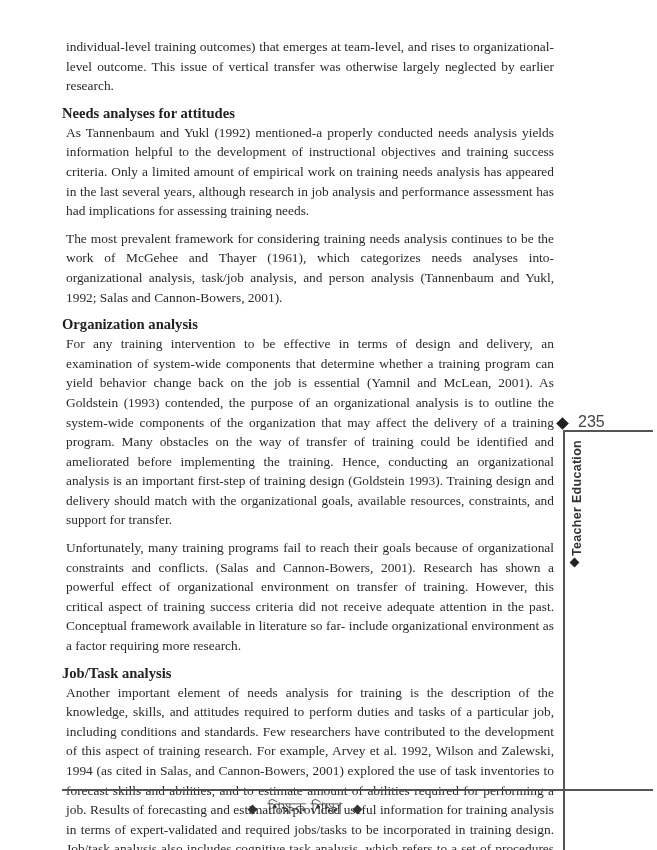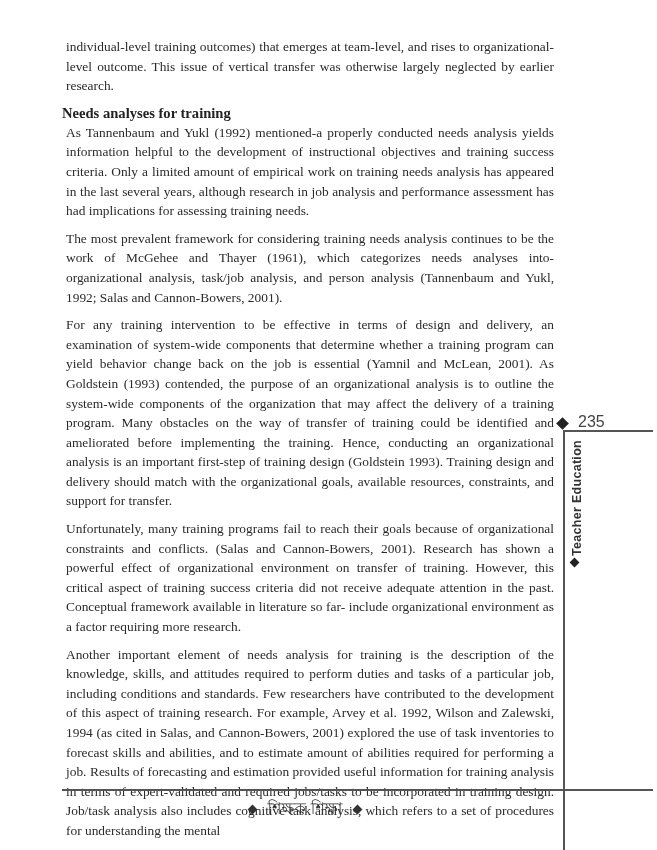--- a/index.html
+++ b/index.html
@@ -42,25 +42,27 @@
     font-family:"DejaVu Sans","Liberation Sans",sans-serif; font-size:16px; color:#333;
     display:flex; align-items:center; justify-content:center; gap:12px;
   }
   .footer .fd { width:7px; height:7px; background:#333; transform:rotate(45deg); display:inline-block; }
 </style>
 </head>
 <body>
 
 <div class="page-col">
   <p class="para">individual-level training outcomes) that emerges at team-level, and rises to organizational-level outcome. This issue of vertical transfer was otherwise largely neglected by earlier research.</p>
-  <h3 class="heading">Needs analyses for training</h3>
+  <h3 class="heading">Needs analyses for attitudes</h3>
   <p class="para">As Tannenbaum and Yukl (1992) mentioned-a properly conducted needs analysis yields information helpful to the development of instructional objectives and training success criteria. Only a limited amount of empirical work on training needs analysis has appeared in the last several years, although research in job analysis and performance assessment has had implications for assessing training needs.</p>
   <p class="para">The most prevalent framework for considering training needs analysis continues to be the work of McGehee and Thayer (1961), which categorizes needs analyses into- organizational analysis, task/job analysis, and person analysis (Tannenbaum and Yukl, 1992; Salas and Cannon-Bowers, 2001).</p>
+  <h3 class="heading">Organization analysis</h3>
   <p class="para">For any training intervention to be effective in terms of design and delivery, an examination of system-wide components that determine whether a training program can yield behavior change back on the job is essential (Yamnil and McLean, 2001). As Goldstein (1993) contended, the purpose of an organizational analysis is to outline the system-wide components of the organization that may affect the delivery of a training program. Many obstacles on the way of transfer of training could be identified and ameliorated before implementing the training. Hence, conducting an organizational analysis is an important first-step of training design (Goldstein 1993). Training design and delivery should match with the organizational goals, available resources, constraints, and support for transfer.</p>
   <p class="para">Unfortunately, many training programs fail to reach their goals because of organizational constraints and conflicts. (Salas and Cannon-Bowers, 2001). Research has shown a powerful effect of organizational environment on transfer of training. However, this critical aspect of training success criteria did not receive adequate attention in the past. Conceptual framework available in literature so far- include organizational environment as a factor requiring more research.</p>
+  <h3 class="heading">Job/Task analysis</h3>
   <p class="para" style="margin-bottom:0">Another important element of needs analysis for training is the description of the knowledge, skills, and attitudes required to perform duties and tasks of a particular job, including conditions and standards. Few researchers have contributed to the development of this aspect of training research. For example, Arvey et al. 1992, Wilson and Zalewski, 1994 (as cited in Salas, and Cannon-Bowers, 2001) explored the use of task inventories to forecast skills and abilities, and to estimate amount of abilities required for performing a job. Results of forecasting and estimation provided useful information for training analysis in terms of expert-validated and required jobs/tasks to be incorporated in training design. Job/task analysis also includes cognitive task analysis, which refers to a set of procedures for understanding the mental</p>
 </div>
 
 <div class="sidebar-vline"></div>
 <div class="sidebar-hline"></div>
 <div class="diamond" style="left:558px; top:419px;"></div>
 <div class="page-number">235</div>
 <div class="side-title">Teacher Education</div>
 <div class="diamond" style="left:571px; top:559px; width:7px; height:7px;"></div>
 

